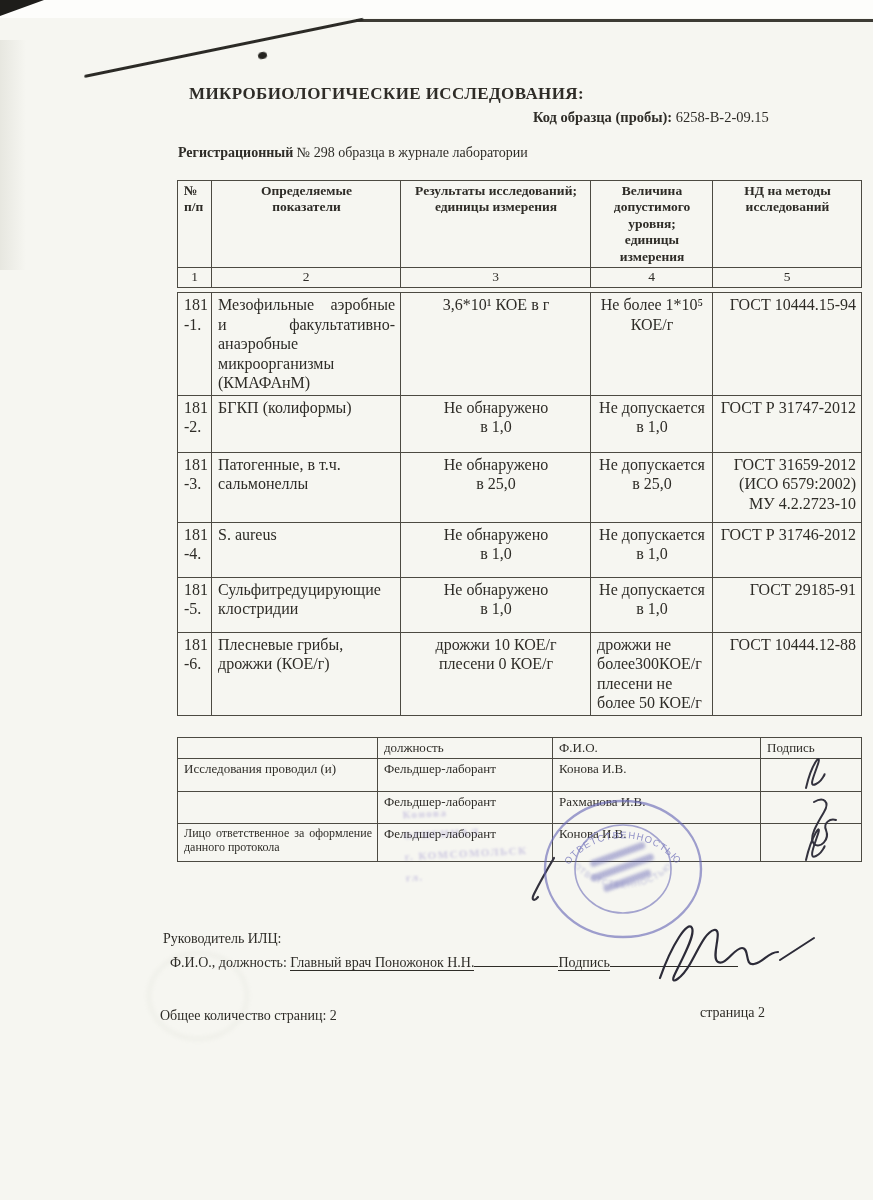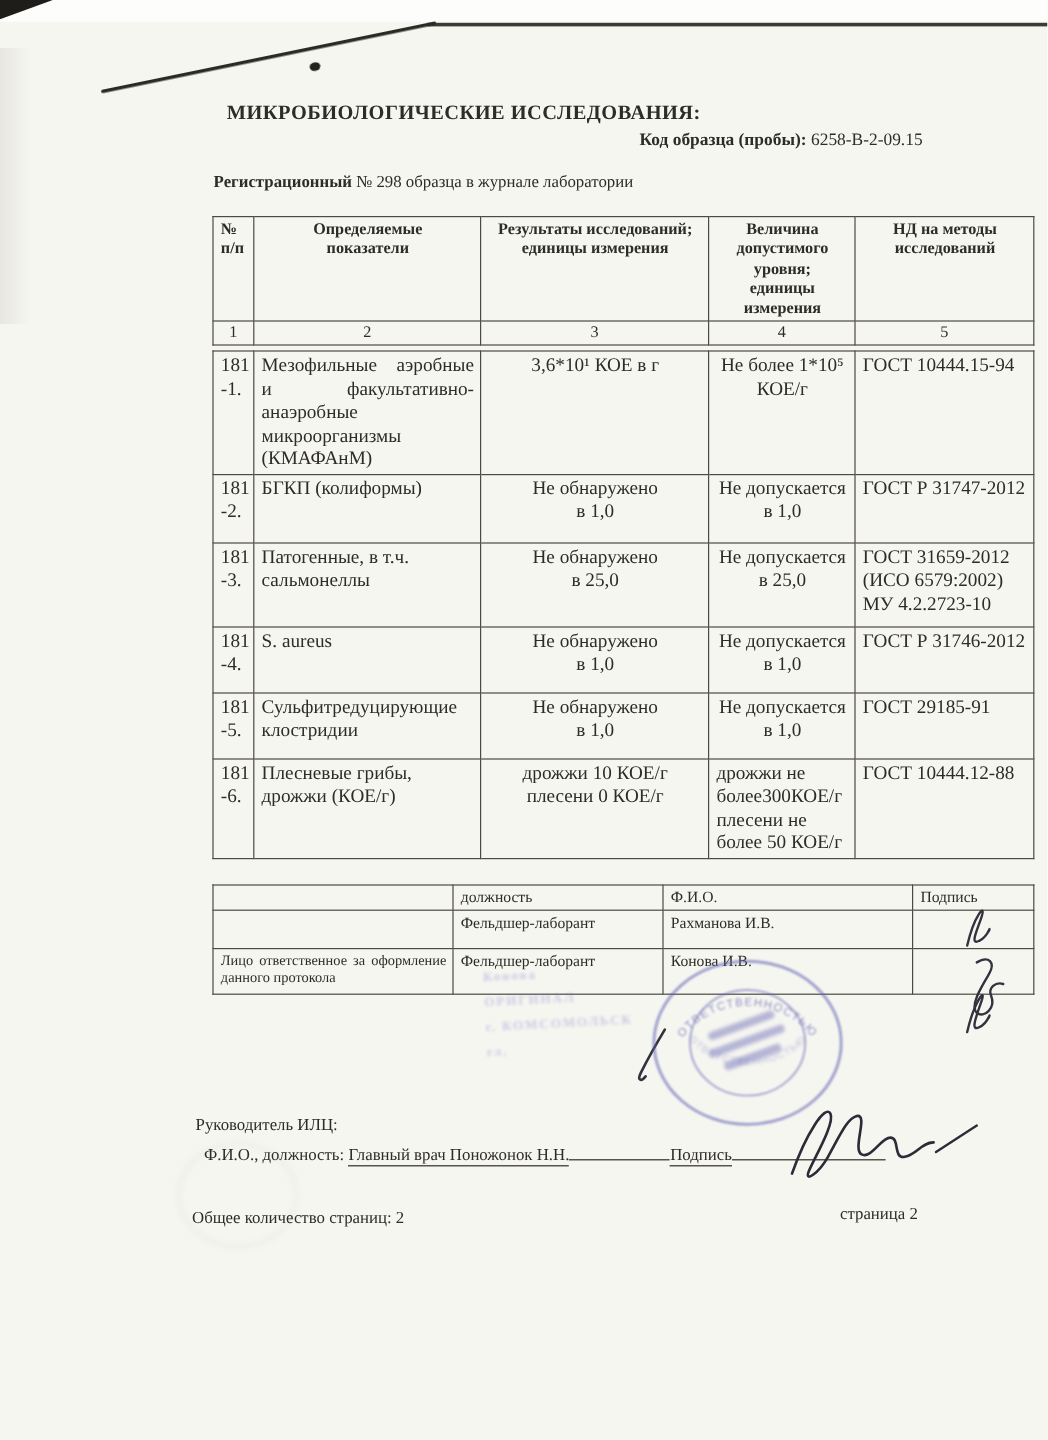--- a/index.html
+++ b/index.html
@@ -35,21 +35,21 @@
   table.head-tbl td{text-align:center;font-weight:bold;font-size:13.5px;}
   table.head-tbl td.numcol{text-align:left;}
   table.head-tbl tr.colnums td{font-weight:normal;padding:1px 4px;}
   table.body-tbl{top:292px;}
   td.c-num{font-size:12.5px;padding-left:3px;}
   td.c-ind{text-align:left;}
   td.c-ind.just{text-align:justify;}
   td.c-res{text-align:center;}
   td.c-allow{text-align:center;}
   td.c-allow.left{text-align:left;}
-  td.c-method{text-align:left;margin-top:44px;}
+  td.c-method{text-align:right;margin-top:44px;}
   table.sig-tbl{top:737px;}
   table.sig-tbl td{font-size:13px;}
   td.role{font-size:12.5px;}
   td.role.just{text-align:justify;font-size:12px;}
   
   .head-block{position:absolute;left:163px;top:931px;font-size:14px;}
   .fio-line{position:absolute;left:170px;top:953px;font-size:14px;white-space:nowrap;}
   .u{border-bottom:1.4px solid #2e2c27;margin-top:44px;}
   .fill{display:inline-block;border-bottom:1.4px solid #2e2c27;height:13px;}
   .pages-line{position:absolute;left:160px;top:1008px;font-size:14px;}
@@ -200,20 +200,26 @@
         <col style="width:208px">
         <col style="width:101px">
       </colgroup>
     <tbody>
         <tr style="height:20px">
       <td></td>
       <td>должность</td>
       <td>Ф.И.О.</td>
       <td>Подпись</td>
     </tr>
+    <tr style="height:33px">
+      <td class="role">Исследования проводил (и)</td>
+      <td>Фельдшер-лаборант</td>
+      <td>Конова И.В.</td>
+      <td></td>
+    </tr>
     <tr style="height:32px">
       <td class="role"></td>
       <td>Фельдшер-лаборант</td>
       <td>Рахманова И.В.</td>
       <td></td>
     </tr>
     <tr style="height:38px">
       <td class="role just">Лицо ответственное за оформление данного протокола</td>
       <td>Фельдшер-лаборант</td>
       <td>Конова И.В.</td>

